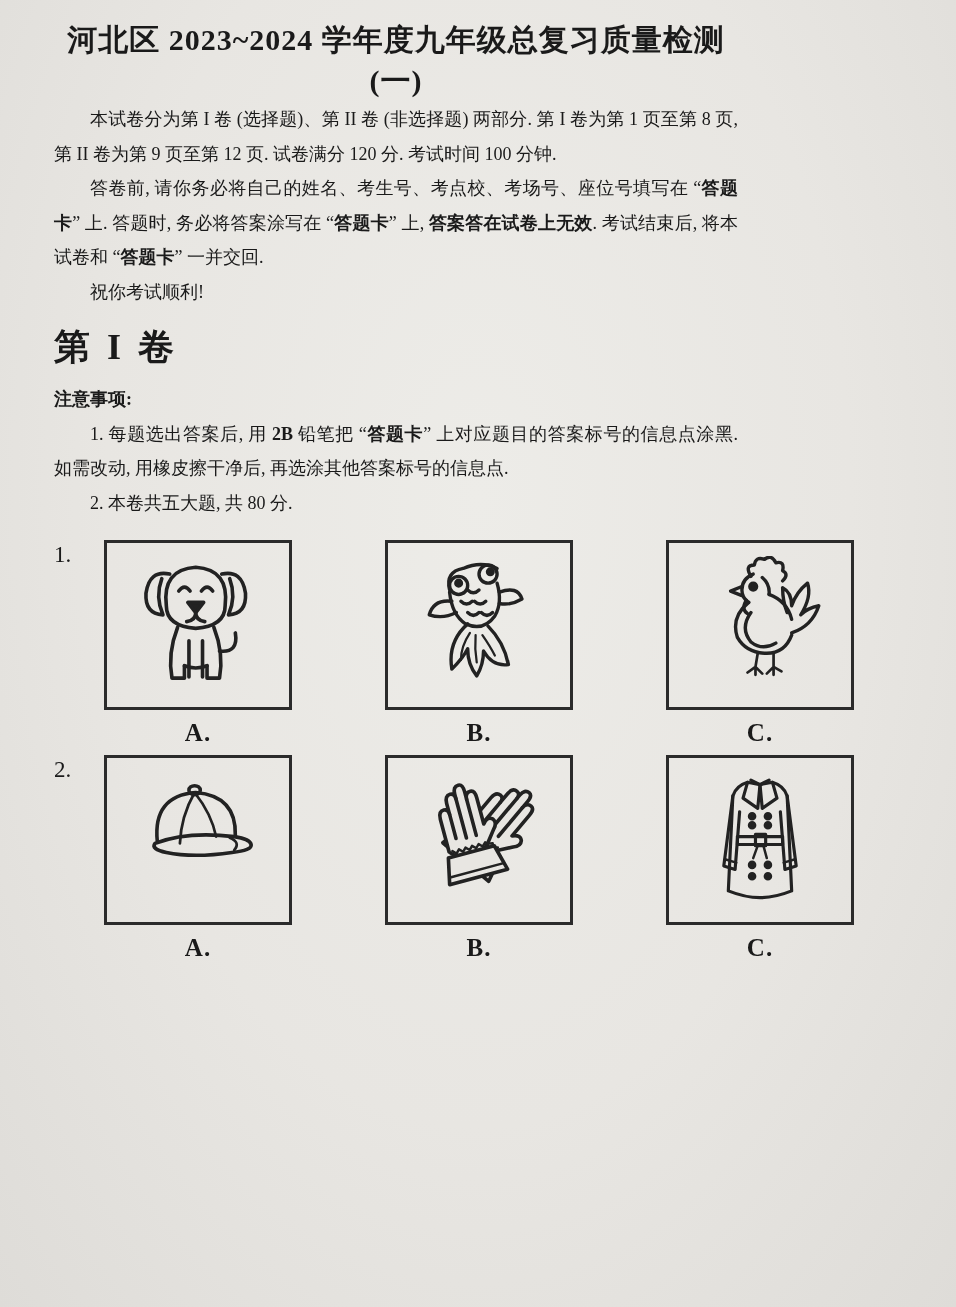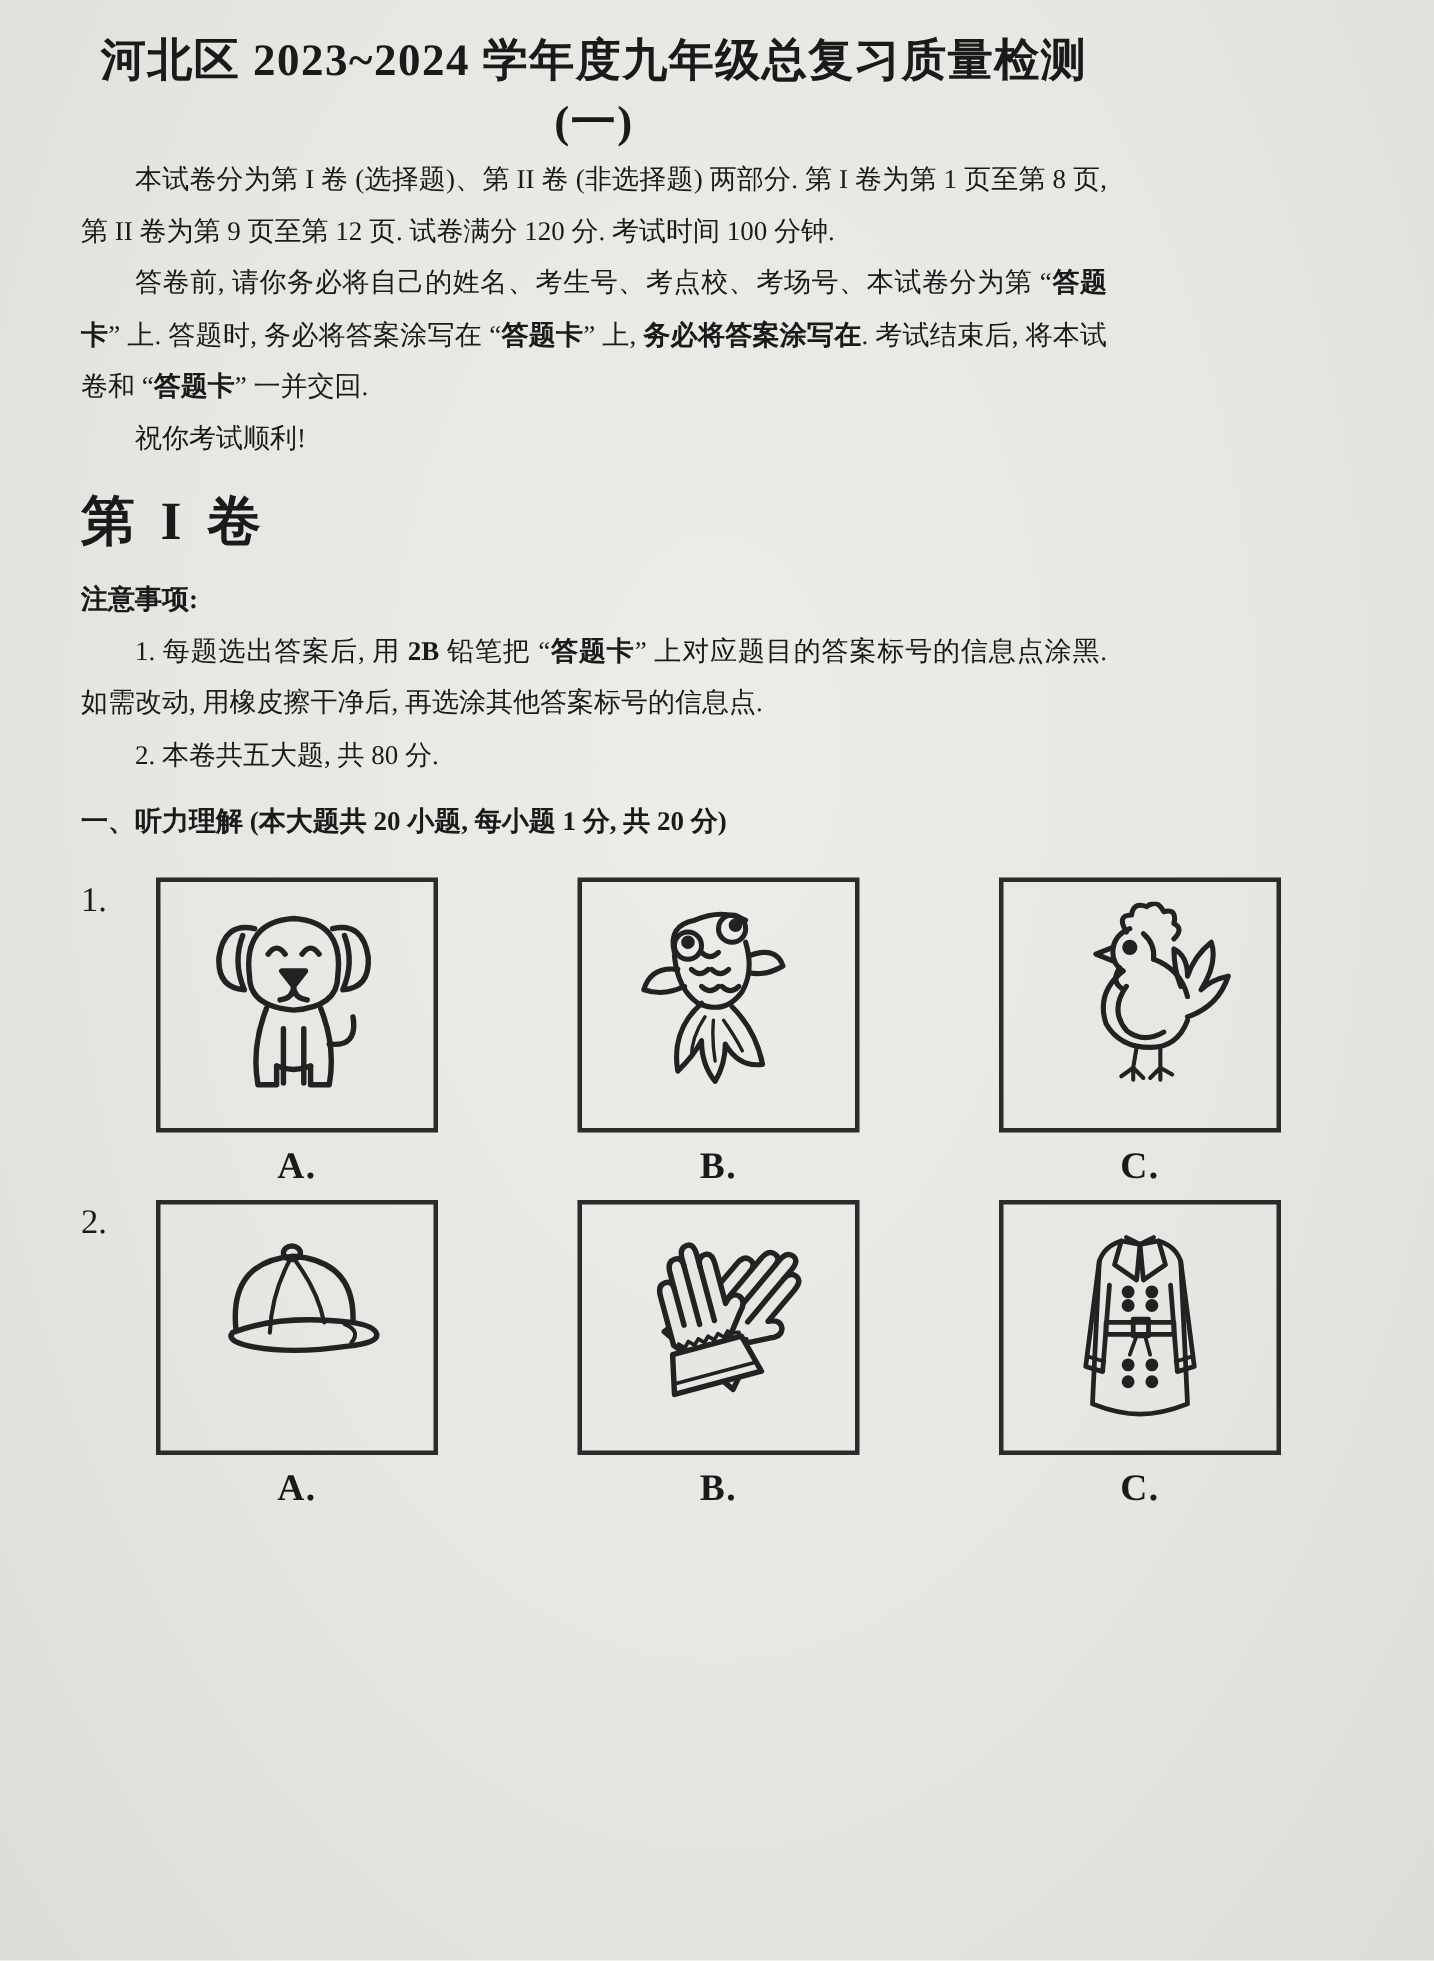--- a/index.html
+++ b/index.html
@@ -136,33 +136,32 @@
   </defs>
 </svg>
 
 <div class="page">
 
   <div class="hdr">河北区 2023~2024 学年度九年级总复习质量检测 (一)</div>
 
 
   <p class="ind">本试卷分为第 I 卷 (选择题)、第 II 卷 (非选择题) 两部分. 第 I 卷为第 1 页至第 8 页, 第 II 卷为第 9 页至第 12 页. 试卷满分 120 分. 考试时间 100 分钟.</p>
 
-  <p class="ind"><span>答卷前, 请你务必将自己的姓名、考生号、考点校、考场号、本试卷分为第 “</span><span class="b">答题卡</span><span>” 上. 答题时, 务必将答案涂写在 “</span><span class="b">答题卡</span><span>” 上, </span><span class="b">务必将答案涂写在</span><span>. 考试结束后, 将本试卷和 “</span><span class="b">答题卡</span><span>” 一并交回.</span></p>
+  <p class="ind"><span>答卷前, 请你务必将自己的姓名、考生号、考点校、考场号、座位号填写在 “</span><span class="b">答题卡</span><span>” 上. 答题时, 务必将答案涂写在 “</span><span class="b">答题卡</span><span>” 上, </span><span class="b">答案答在试卷上无效</span><span>. 考试结束后, 将本试卷和 “</span><span class="b">答题卡</span><span>” 一并交回.</span></p>
 
   <p class="ind">祝你考试顺利!</p>
 
   <div class="part-title">第 I 卷</div>
 
   <p class="bold-line">注意事项:</p>
 
   <p class="ind"><span>1. 每题选出答案后, 用 </span><span class="b">2B</span><span> 铅笔把 “</span><span class="b">答题卡</span><span>” 上对应题目的答案标号的信息点涂黑. 如需改动, 用橡皮擦干净后, 再选涂其他答案标号的信息点.</span></p>
 
   <p class="ind">2. 本卷共五大题, 共 80 分.</p>
 
-  <p class="sec-heading">一、听力理解 (本大题共 20 小题, 每小题 1 分, 共 20 分)</p>
 
 
   <div class="q-block">
     <div class="q-row">
       <div class="q-num">1.</div>
       <div class="opts">
         <div class="opt">
           <div class="illus-box">
             <svg class="illus" viewBox="0 0 132 122">
                 <use href="#icon-dog" xlink:href="#icon-dog"></use>

